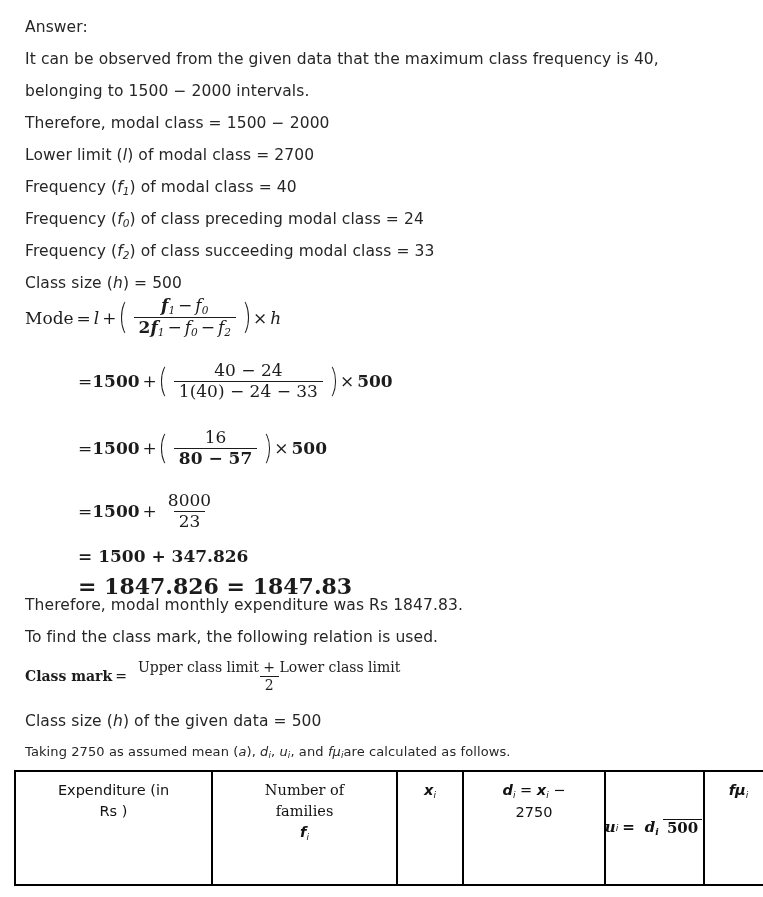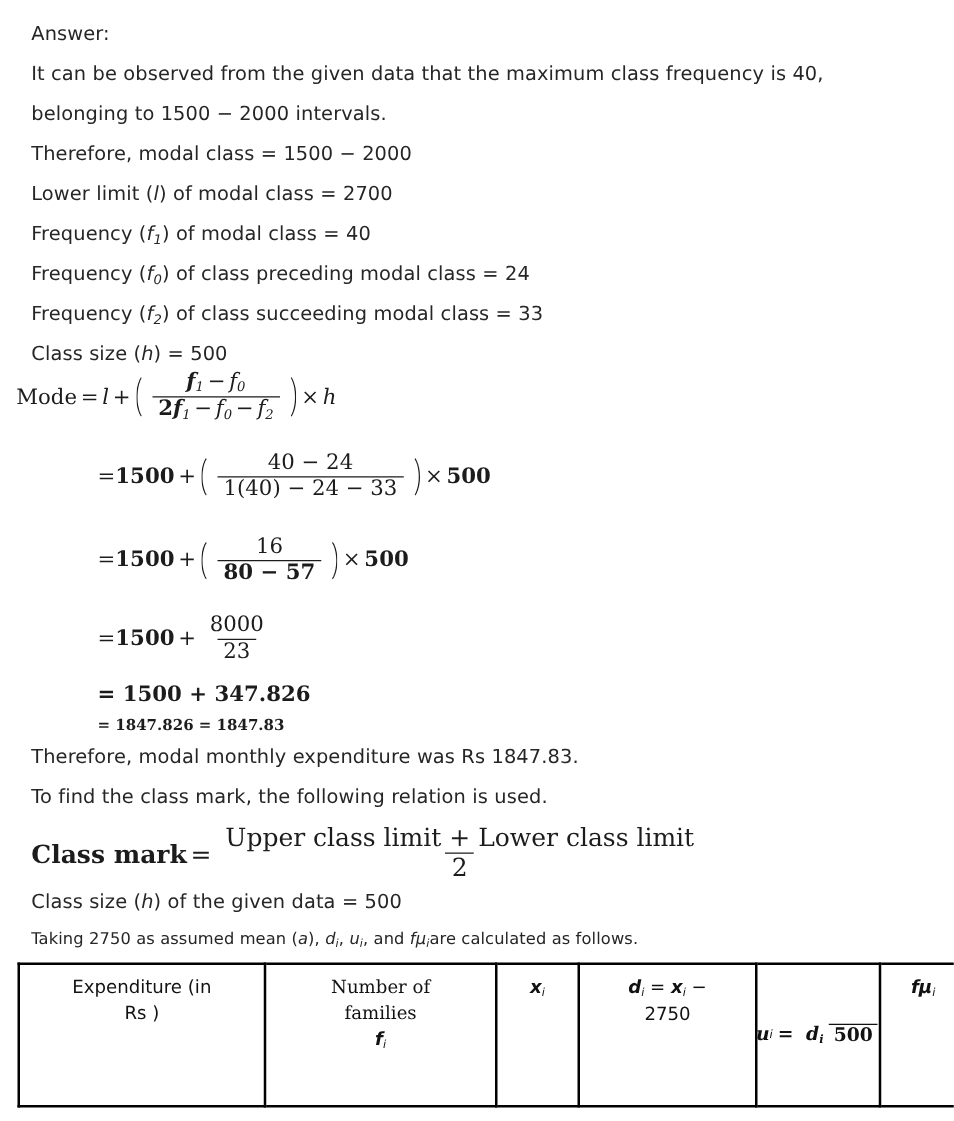--- a/index.html
+++ b/index.html
@@ -172,21 +172,21 @@
   </div>
 
   <div class="prose" style="top:244px;">
     <span>Frequency (</span><span class="it">f</span><sub>2</sub><span>) of class succeeding modal class = 33</span>
   </div>
 
   <div class="prose" style="top:276px;">
     <span>Class size (</span><span class="it">h</span><span>) = 500</span>
   </div>
 
-  <div class="math" style="left:13px; top:297px; font-size:17px;">
+  <div class="math" style="left:25px; top:297px; font-size:17px;">
     <span class="mrow">
       <span>Mode</span>
       <span class="op">=</span>
       <span class="mi">l</span>
       <span class="op">+</span>
       <span class="paren lft"></span>
       <span class="frac">
         <span class="num"><span class="mi mb">f</span><span class="msub">1</span><span class="op">−</span><span class="mi">f</span><span class="msub">0</span></span>
         <span class="den"><span class="mb">2</span><span class="mi mb">f</span><span class="msub">1</span><span class="op">−</span><span class="mi">f</span><span class="msub">0</span><span class="op">−</span><span class="mi">f</span><span class="msub">2</span></span>
       </span>
@@ -237,33 +237,33 @@
         <span class="num">8000</span>
         <span class="den">23</span>
       </span>
     </span>
   </div>
 
   <div class="math" style="left:78px; top:546px; font-size:17px;">
     <span class="mb">= 1500 + 347.826</span>
   </div>
 
-  <div class="math" style="left:78px; top:573px; font-size:12px;">
+  <div class="math" style="left:78px; top:573px; font-size:22px;">
     <span class="mb">= 1847.826 = 1847.83</span>
   </div>
 
   <div class="prose" style="top:598px;">
     <span>Therefore, modal monthly expenditure was Rs 1847.83.</span>
   </div>
 
   <div class="prose" style="top:630px;">
     <span>To find the class mark, the following relation is used.</span>
   </div>
 
-  <div class="math" style="left:25px; top:660px; font-size:20px;">
+  <div class="math" style="left:25px; top:660px; font-size:14px;">
     <span class="mrow">
       <span class="mb">Class mark</span>
       <span class="op">=</span>
       <span class="frac">
         <span class="num">Upper class limit + Lower class limit</span>
         <span class="den">2</span>
       </span>
     </span>
   </div>
 

